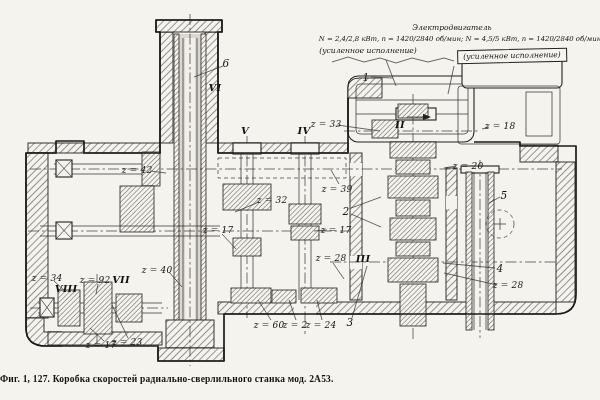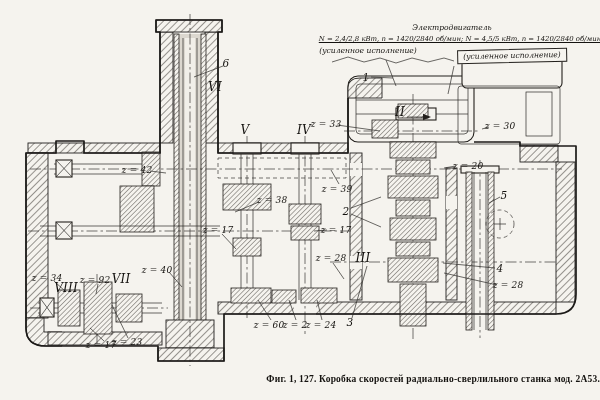--- a/index.html
+++ b/index.html
@@ -11,27 +11,27 @@
   .g1{fill:url(#h2);stroke:#23201d;stroke-width:.8;}
   .white{fill:#f5f3ee;stroke:none;}
   .ol{fill:none;stroke:#1c1a18;stroke-width:1.7;stroke-linejoin:round;}
   .ml{fill:#f5f3ee;stroke:#23201d;stroke-width:1.1;}
   .tl{fill:none;stroke:#2b2926;stroke-width:.7;}
   .cl{fill:none;stroke:#3a3733;stroke-width:.7;stroke-dasharray:11 3 2.5 3;}
   .dash{fill:none;stroke:#3a3733;stroke-width:.7;stroke-dasharray:4 3;}
   .lab{position:absolute;font:italic 9px "DejaVu Serif",serif;color:#14120f;
        transform:translate(-50%,-50%);white-space:nowrap;letter-spacing:.2px;}
   .part{font-size:10.5px;}
-  .roman{font-size:12px;font-weight:normal;}
+  .roman{font-size:10px;font-weight:bold;}
   .ann{position:absolute;font:italic 7.6px "DejaVu Serif",serif;color:#14120f;
        transform:translate(-50%,-50%);white-space:nowrap;}
-  .ann.specs{font-size:6.9px;text-decoration:underline;}
+  .ann.specs{font-size:6.9px;}
   #reinforced-box{border:1.1px solid #23201d;padding:1px 5px 2px 5px;background:#f6f4ef;
        transform:translate(-50%,-50%) rotate(-1.2deg);}
-  #caption{position:absolute;left:0;top:374px;width:600px;text-align:right;
+  #caption{position:absolute;left:0;top:374px;width:600px;text-align:left;
        font:bold 9.5px "Liberation Serif",serif;color:#14120f;letter-spacing:.2px;}
 </style>
 </head>
 <body>
 
 <div id="stage">
 
 <svg width="600" height="400" viewBox="0 0 600 400">
   <defs>
     <pattern id="h1" width="5" height="5" patternUnits="userSpaceOnUse" patternTransform="rotate(45)">
@@ -214,45 +214,45 @@
   <polygon points="431,117 423,113.8 423,120.2" fill="#23201d"></polygon>
 </svg>
 
   <div class="ann" style="left:452px;top:27px">Электродвигатель</div>
   <div class="ann specs" style="left:460px;top:39px">N = 2,4/2,8 кВт, n = 1420/2840 об/мин;  N = 4,5/5 кВт, n = 1420/2840 об/мин</div>
   <div class="ann" style="left:368px;top:50px">(усиленное исполнение)</div>
   <div class="ann" id="reinforced-box" style="left:512px;top:56px">(усиленное исполнение)</div>
 
   <div class="lab" style="left:137px;top:170px">z = 42</div>
   <div class="lab" style="left:157px;top:270px">z = 40</div>
-  <div class="lab" style="left:272px;top:200px">z = 38</div>
+  <div class="lab" style="left:272px;top:200px">z = 32</div>
   <div class="lab" style="left:337px;top:189px">z = 39</div>
   <div class="lab" style="left:218px;top:230px">z = 17</div>
   <div class="lab" style="left:336px;top:230px">z = 17</div>
   <div class="lab" style="left:331px;top:258px">z = 28</div>
   <div class="lab" style="left:269px;top:325px">z = 60</div>
   <div class="lab" style="left:295px;top:325px">z = 2</div>
   <div class="lab" style="left:321px;top:325px">z = 24</div>
   <div class="lab" style="left:47px;top:278px">z = 34</div>
   <div class="lab" style="left:95px;top:280px">z = 92</div>
   <div class="lab" style="left:101px;top:345px">z = 17</div>
   <div class="lab" style="left:127px;top:342px">z = 23</div>
   <div class="lab" style="left:326px;top:124px">z = 33</div>
   <div class="lab" style="left:468px;top:166px">z = 20</div>
-  <div class="lab" style="left:500px;top:126px">z = 30</div>
+  <div class="lab" style="left:500px;top:126px">z = 18</div>
   <div class="lab" style="left:508px;top:285px">z = 28</div>
 
   <div class="lab part" style="left:366px;top:77px">1</div>
   <div class="lab part" style="left:346px;top:211px">2</div>
   <div class="lab part" style="left:350px;top:322px">3</div>
   <div class="lab part" style="left:500px;top:268px">4</div>
   <div class="lab part" style="left:504px;top:195px">5</div>
   <div class="lab part" style="left:226px;top:63px">6</div>
 
-  <div class="lab roman" style="left:400px;top:112px">II</div>
+  <div class="lab roman" style="left:400px;top:124px">II</div>
   <div class="lab roman" style="left:363px;top:258px">III</div>
   <div class="lab roman" style="left:304px;top:130px">IV</div>
   <div class="lab roman" style="left:245px;top:130px">V</div>
   <div class="lab roman" style="left:215px;top:87px">VI</div>
   <div class="lab roman" style="left:121px;top:279px">VII</div>
   <div class="lab roman" style="left:66px;top:288px">VIII</div>
 
   <div id="caption">Фиг. 1, 127. Коробка скоростей радиально-сверлильного станка мод. 2А53.</div>
 </div>
 

